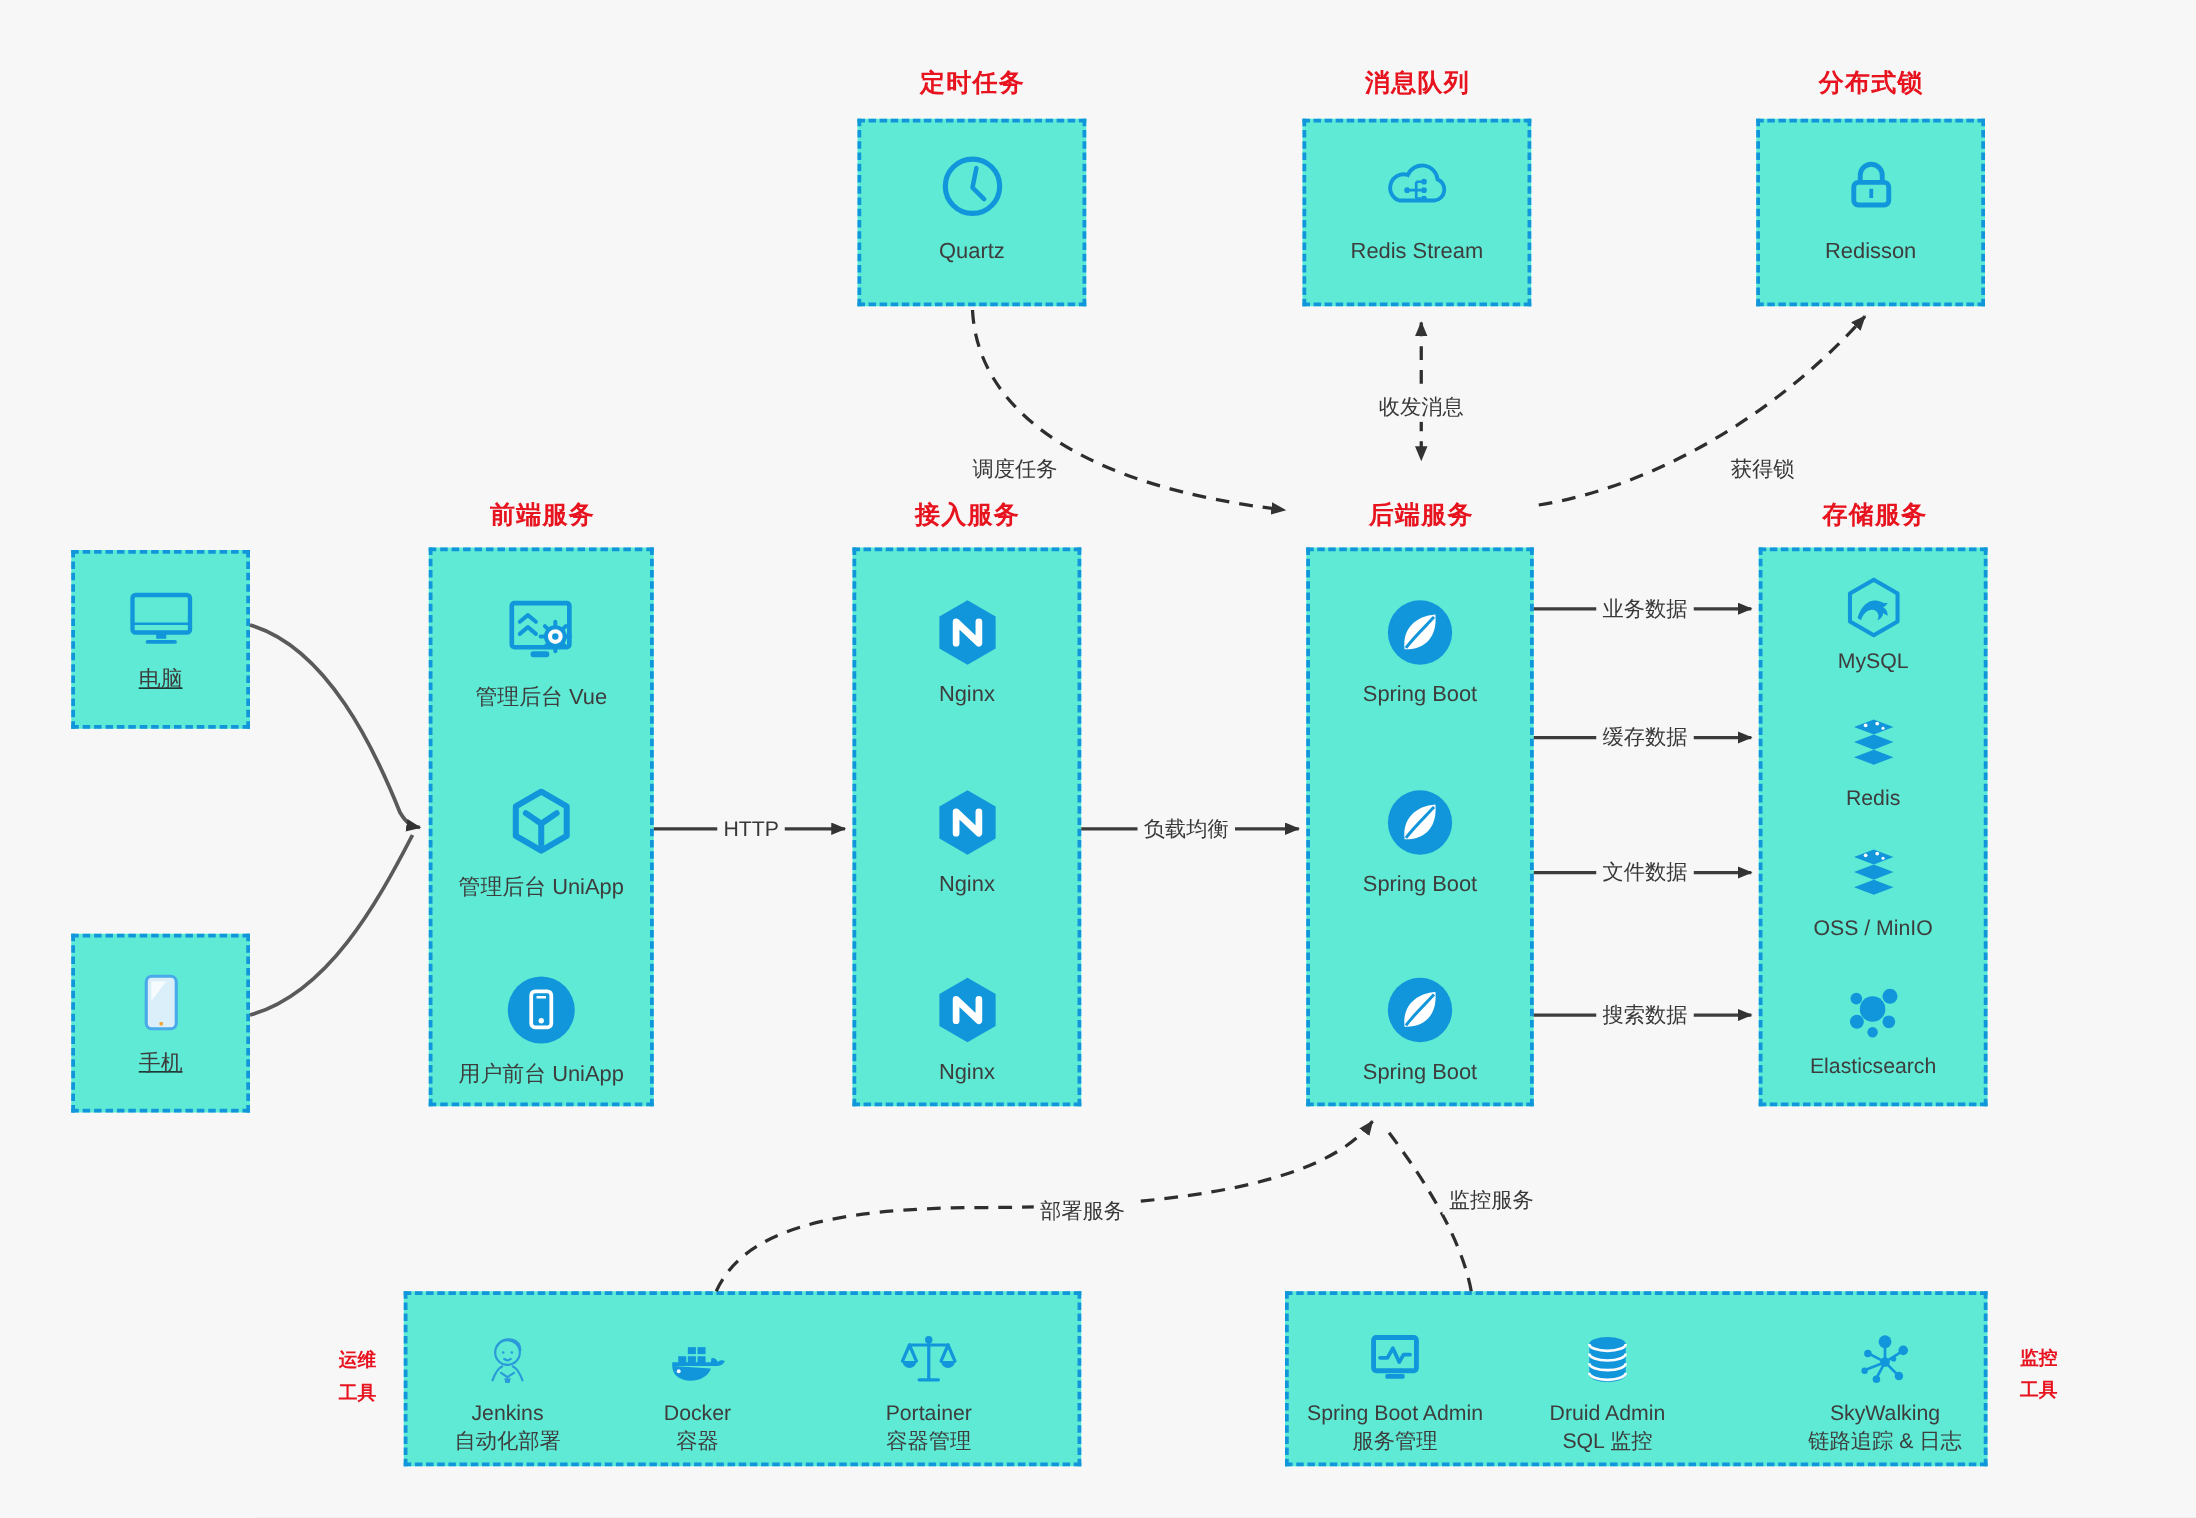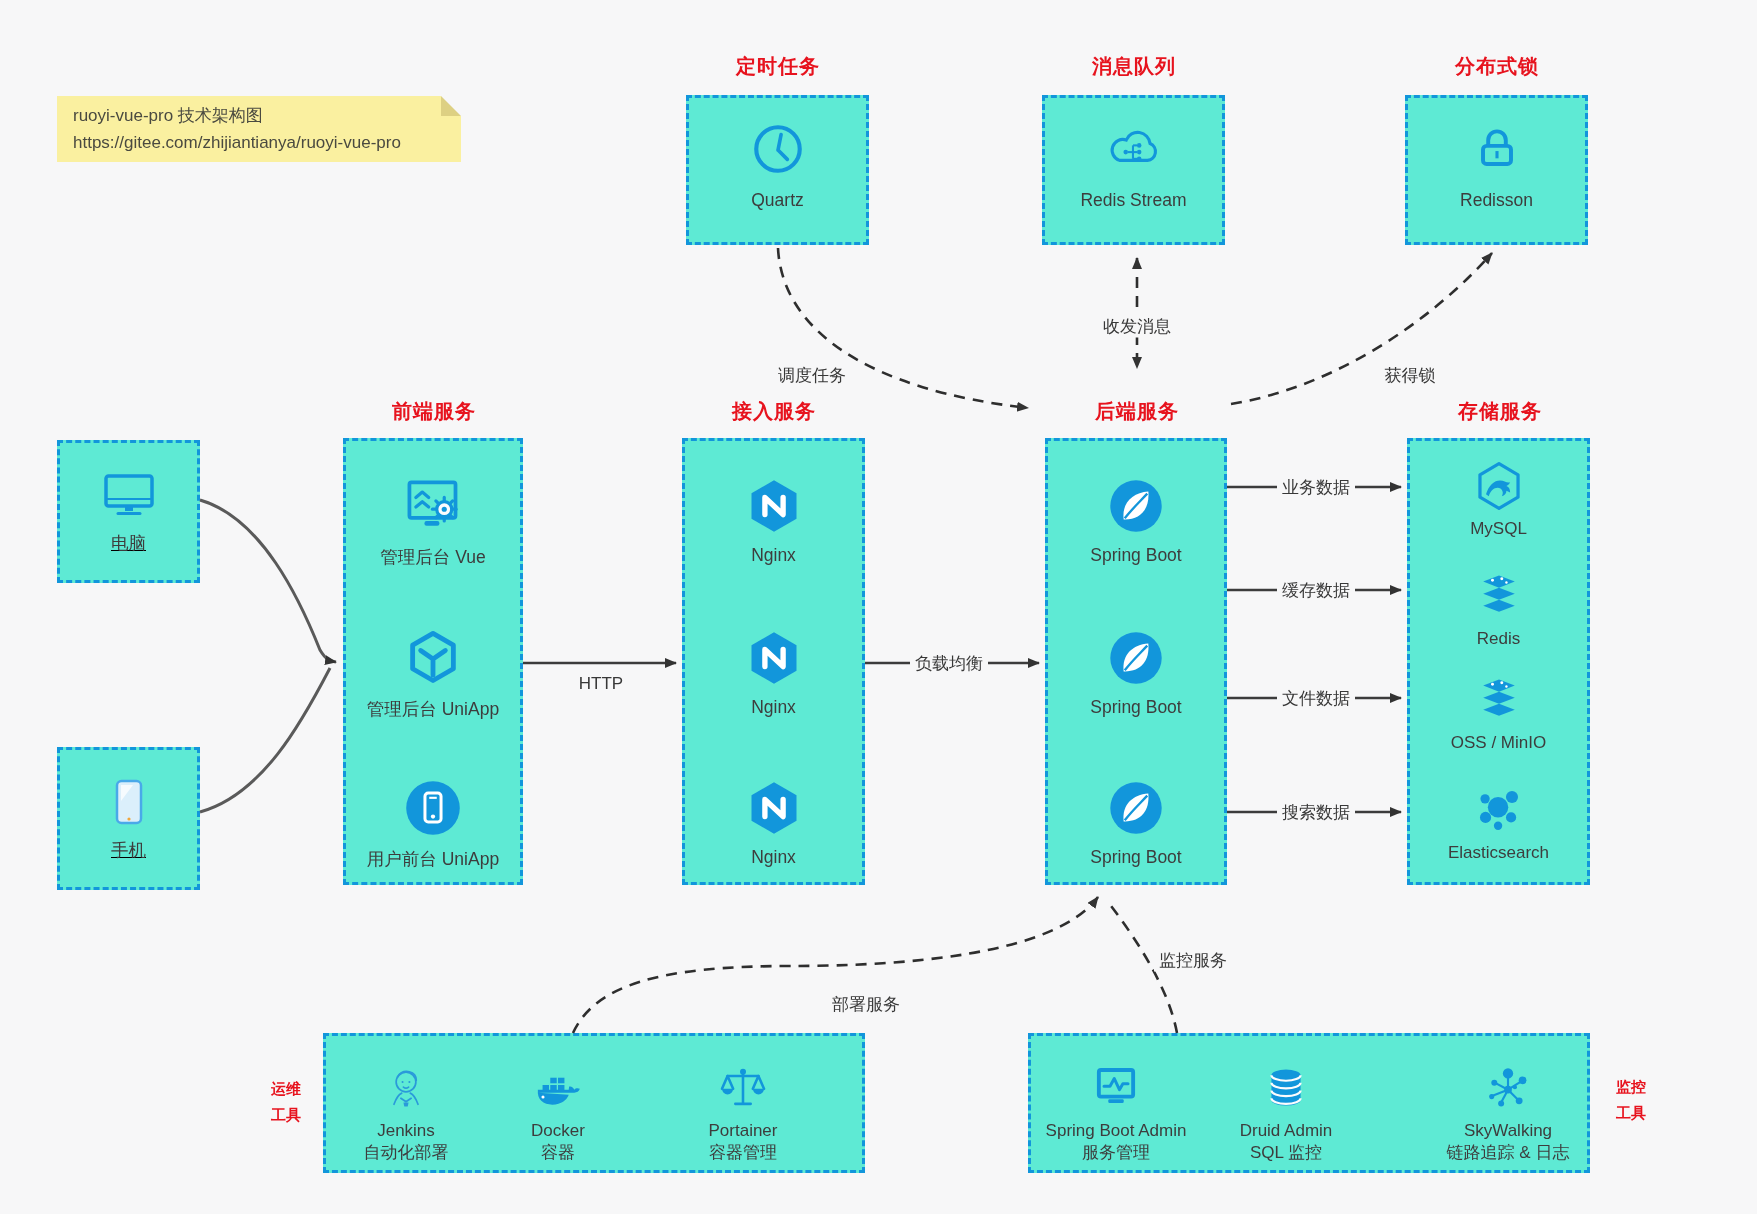--- a/index.html
+++ b/index.html
@@ -78,24 +78,20 @@
     padding:0 5px;font-size:17px;color:#383838;white-space:nowrap;z-index:6;
   }
   
   #wires{position:absolute;left:0;top:0;z-index:4;pointer-events:none;}
 </style>
 </head>
 <body>
 
 <div class="canvas">
 
-  <div class="note">
-    <div>ruoyi-vue-pro 技术架构图</div>
-    <div>https://gitee.com/zhijiantianya/ruoyi-vue-pro</div>
-  </div>
 
   <div class="gtitle" id="t-scheduled">定时任务</div>
   <div class="gtitle" id="t-mq">消息队列</div>
   <div class="gtitle" id="t-lock">分布式锁</div>
   <div class="gtitle" id="t-frontend">前端服务</div>
   <div class="gtitle" id="t-gateway">接入服务</div>
   <div class="gtitle" id="t-backend">后端服务</div>
   <div class="gtitle" id="t-storage">存储服务</div>
   <div class="side-title" id="t-devops">
     <div>运维</div>
@@ -489,25 +485,25 @@
 
     <g stroke="#2e2e2e" stroke-width="2.6" fill="none" stroke-dasharray="11 8">
       <path d="M778 248 C 782 330, 868 390, 1028 408" marker-end="url(#ah)"></path>
       <path d="M1137 258 V 368" marker-start="url(#ahs)" marker-end="url(#ah)"></path>
       <path d="M1231 404 C 1330 388, 1428 325, 1492 253" marker-end="url(#ah)"></path>
       <path d="M573 1033 C 595 985, 660 966, 790 966 C 905 966, 1055 955, 1098 897" marker-end="url(#ah)"></path>
       <path d="M1177 1033 C 1170 995, 1145 950, 1108 902"></path>
     </g>
   </svg>
 
-  <div class="elabel" style="left:601px;top:684px">HTTP</div>
+  <div class="elabel" style="left:601px;top:664px">HTTP</div>
   <div class="elabel" style="left:949px;top:663px">负载均衡</div>
   <div class="elabel" style="left:812px;top:375px">调度任务</div>
   <div class="elabel" style="left:1137px;top:326px">收发消息</div>
   <div class="elabel" style="left:1410px;top:375px">获得锁</div>
   <div class="elabel" style="left:1316px;top:487px">业务数据</div>
   <div class="elabel" style="left:1316px;top:590px">缓存数据</div>
   <div class="elabel" style="left:1316px;top:698px">文件数据</div>
   <div class="elabel" style="left:1316px;top:812px">搜索数据</div>
-  <div class="elabel" style="left:866px;top:1004px">部署服务</div>
+  <div class="elabel" style="left:866px;top:969px">部署服务</div>
   <div class="elabel" style="left:1193px;top:960px">监控服务</div>
 
 </div>
 
 </body></html>

